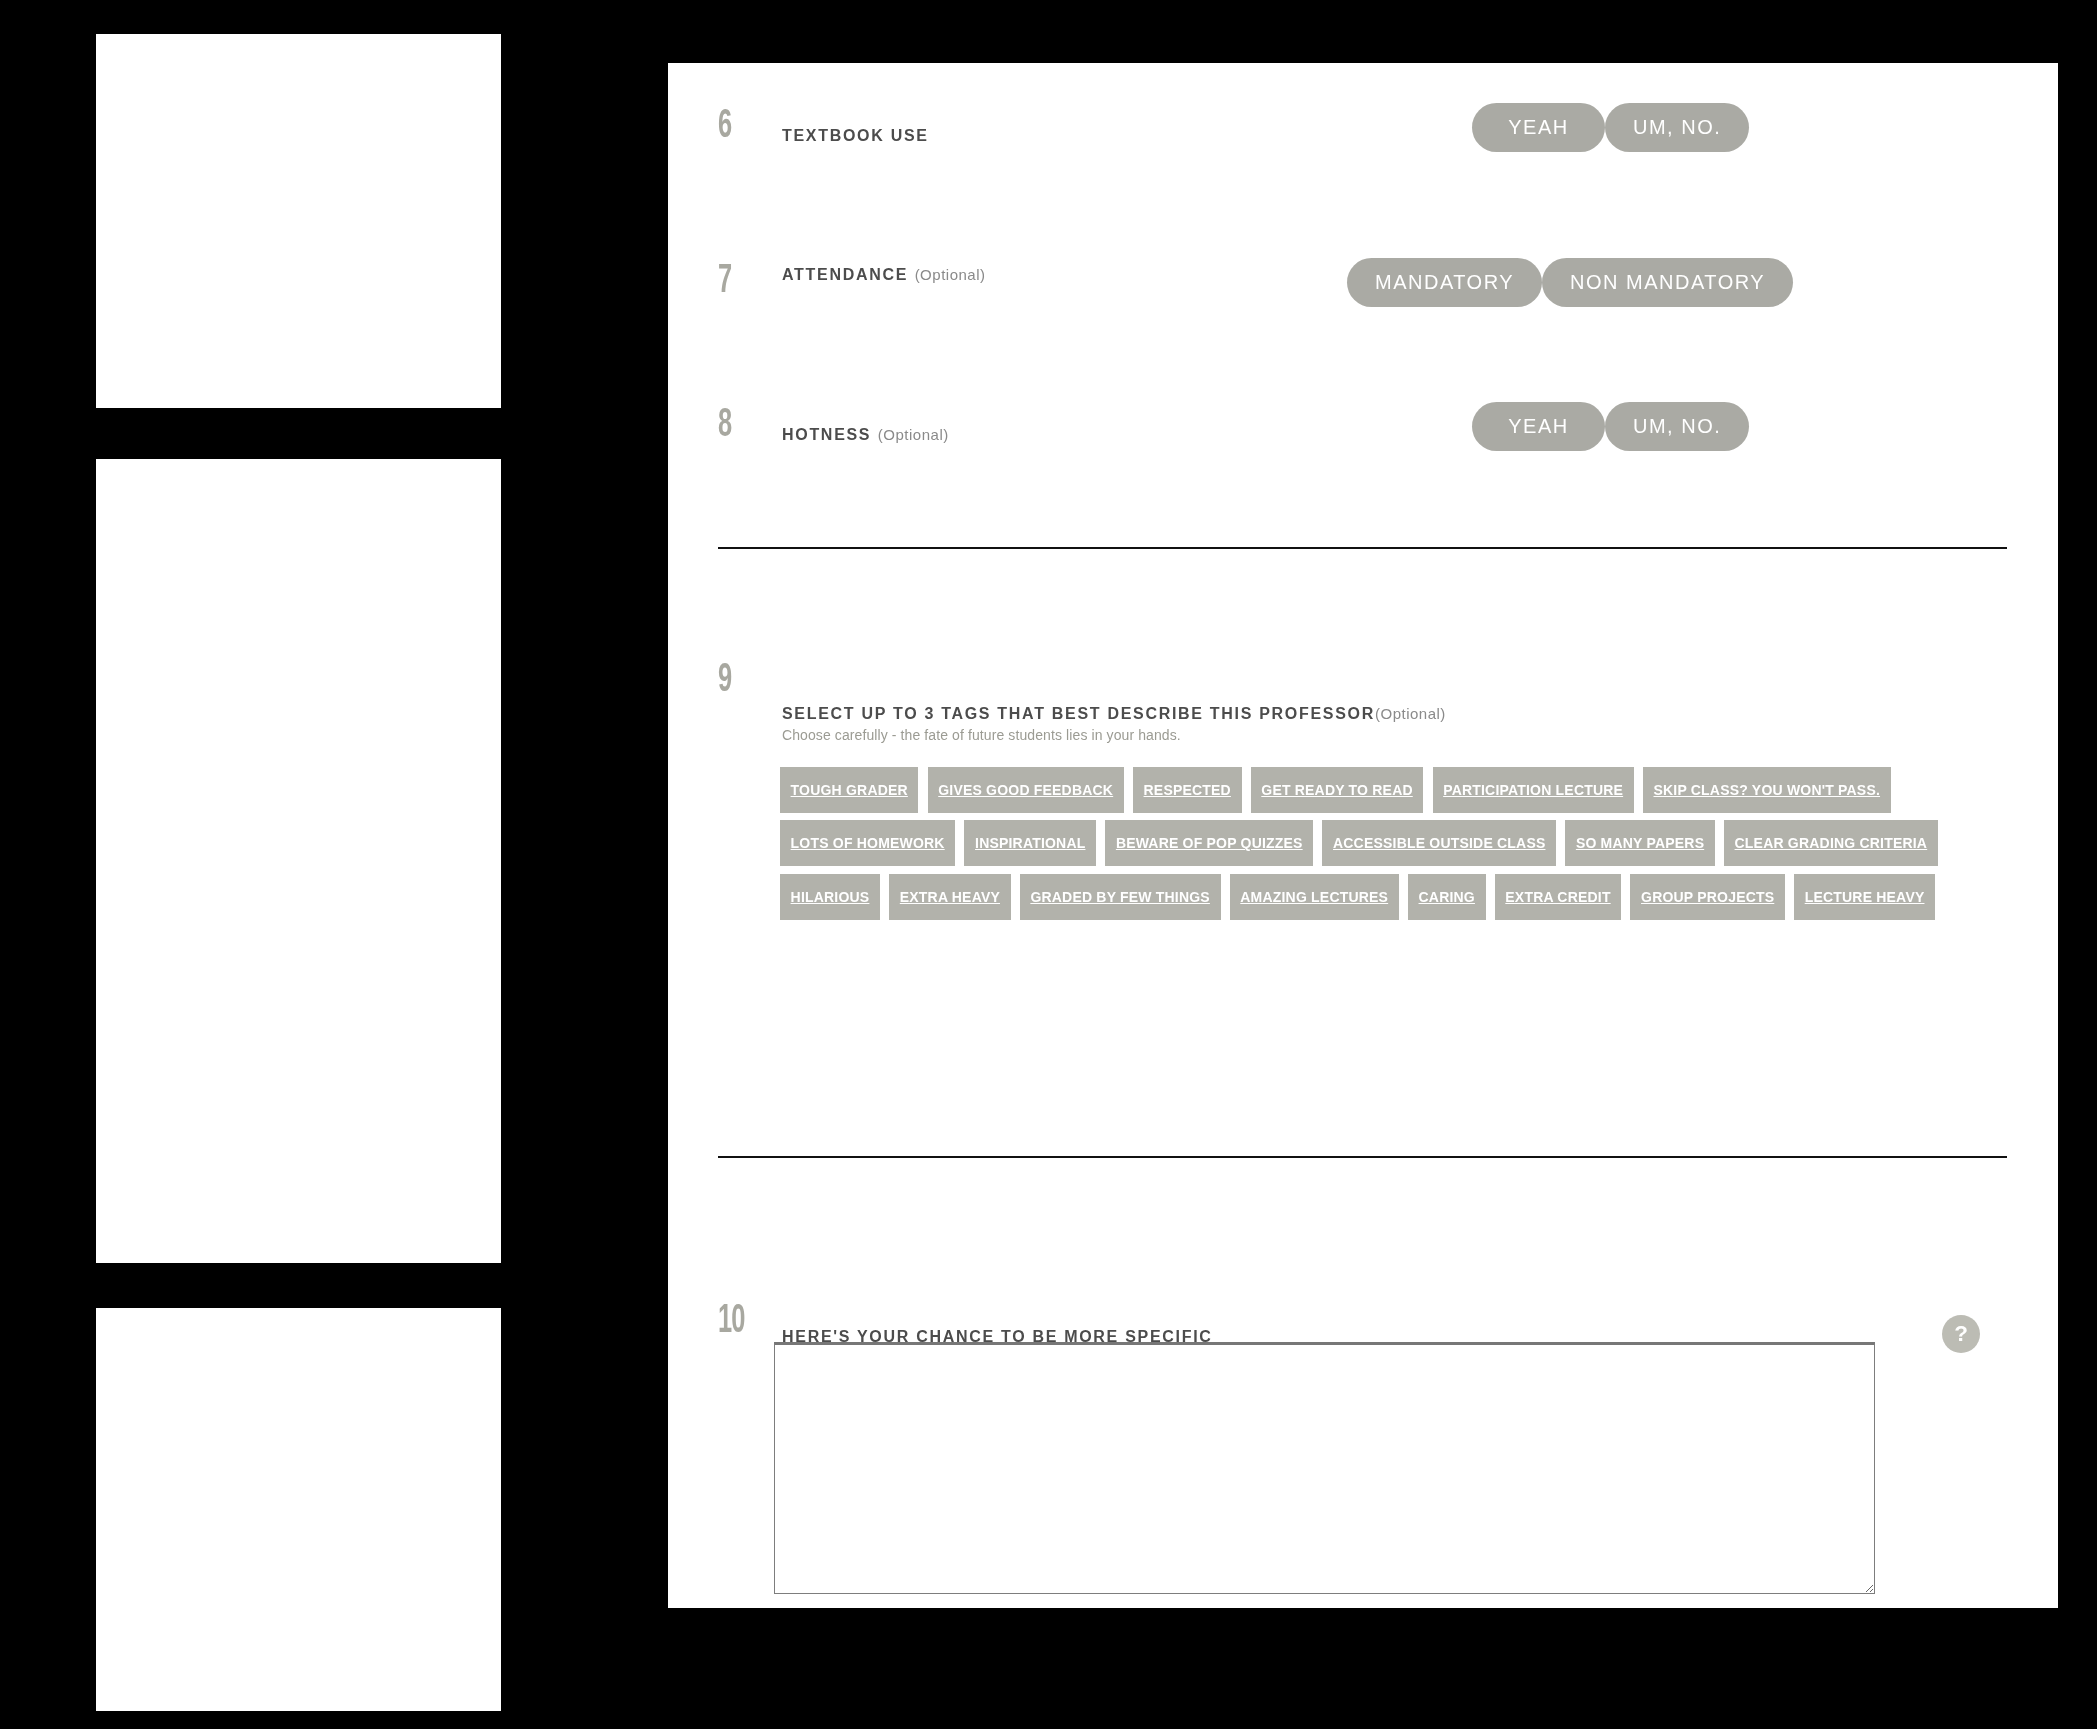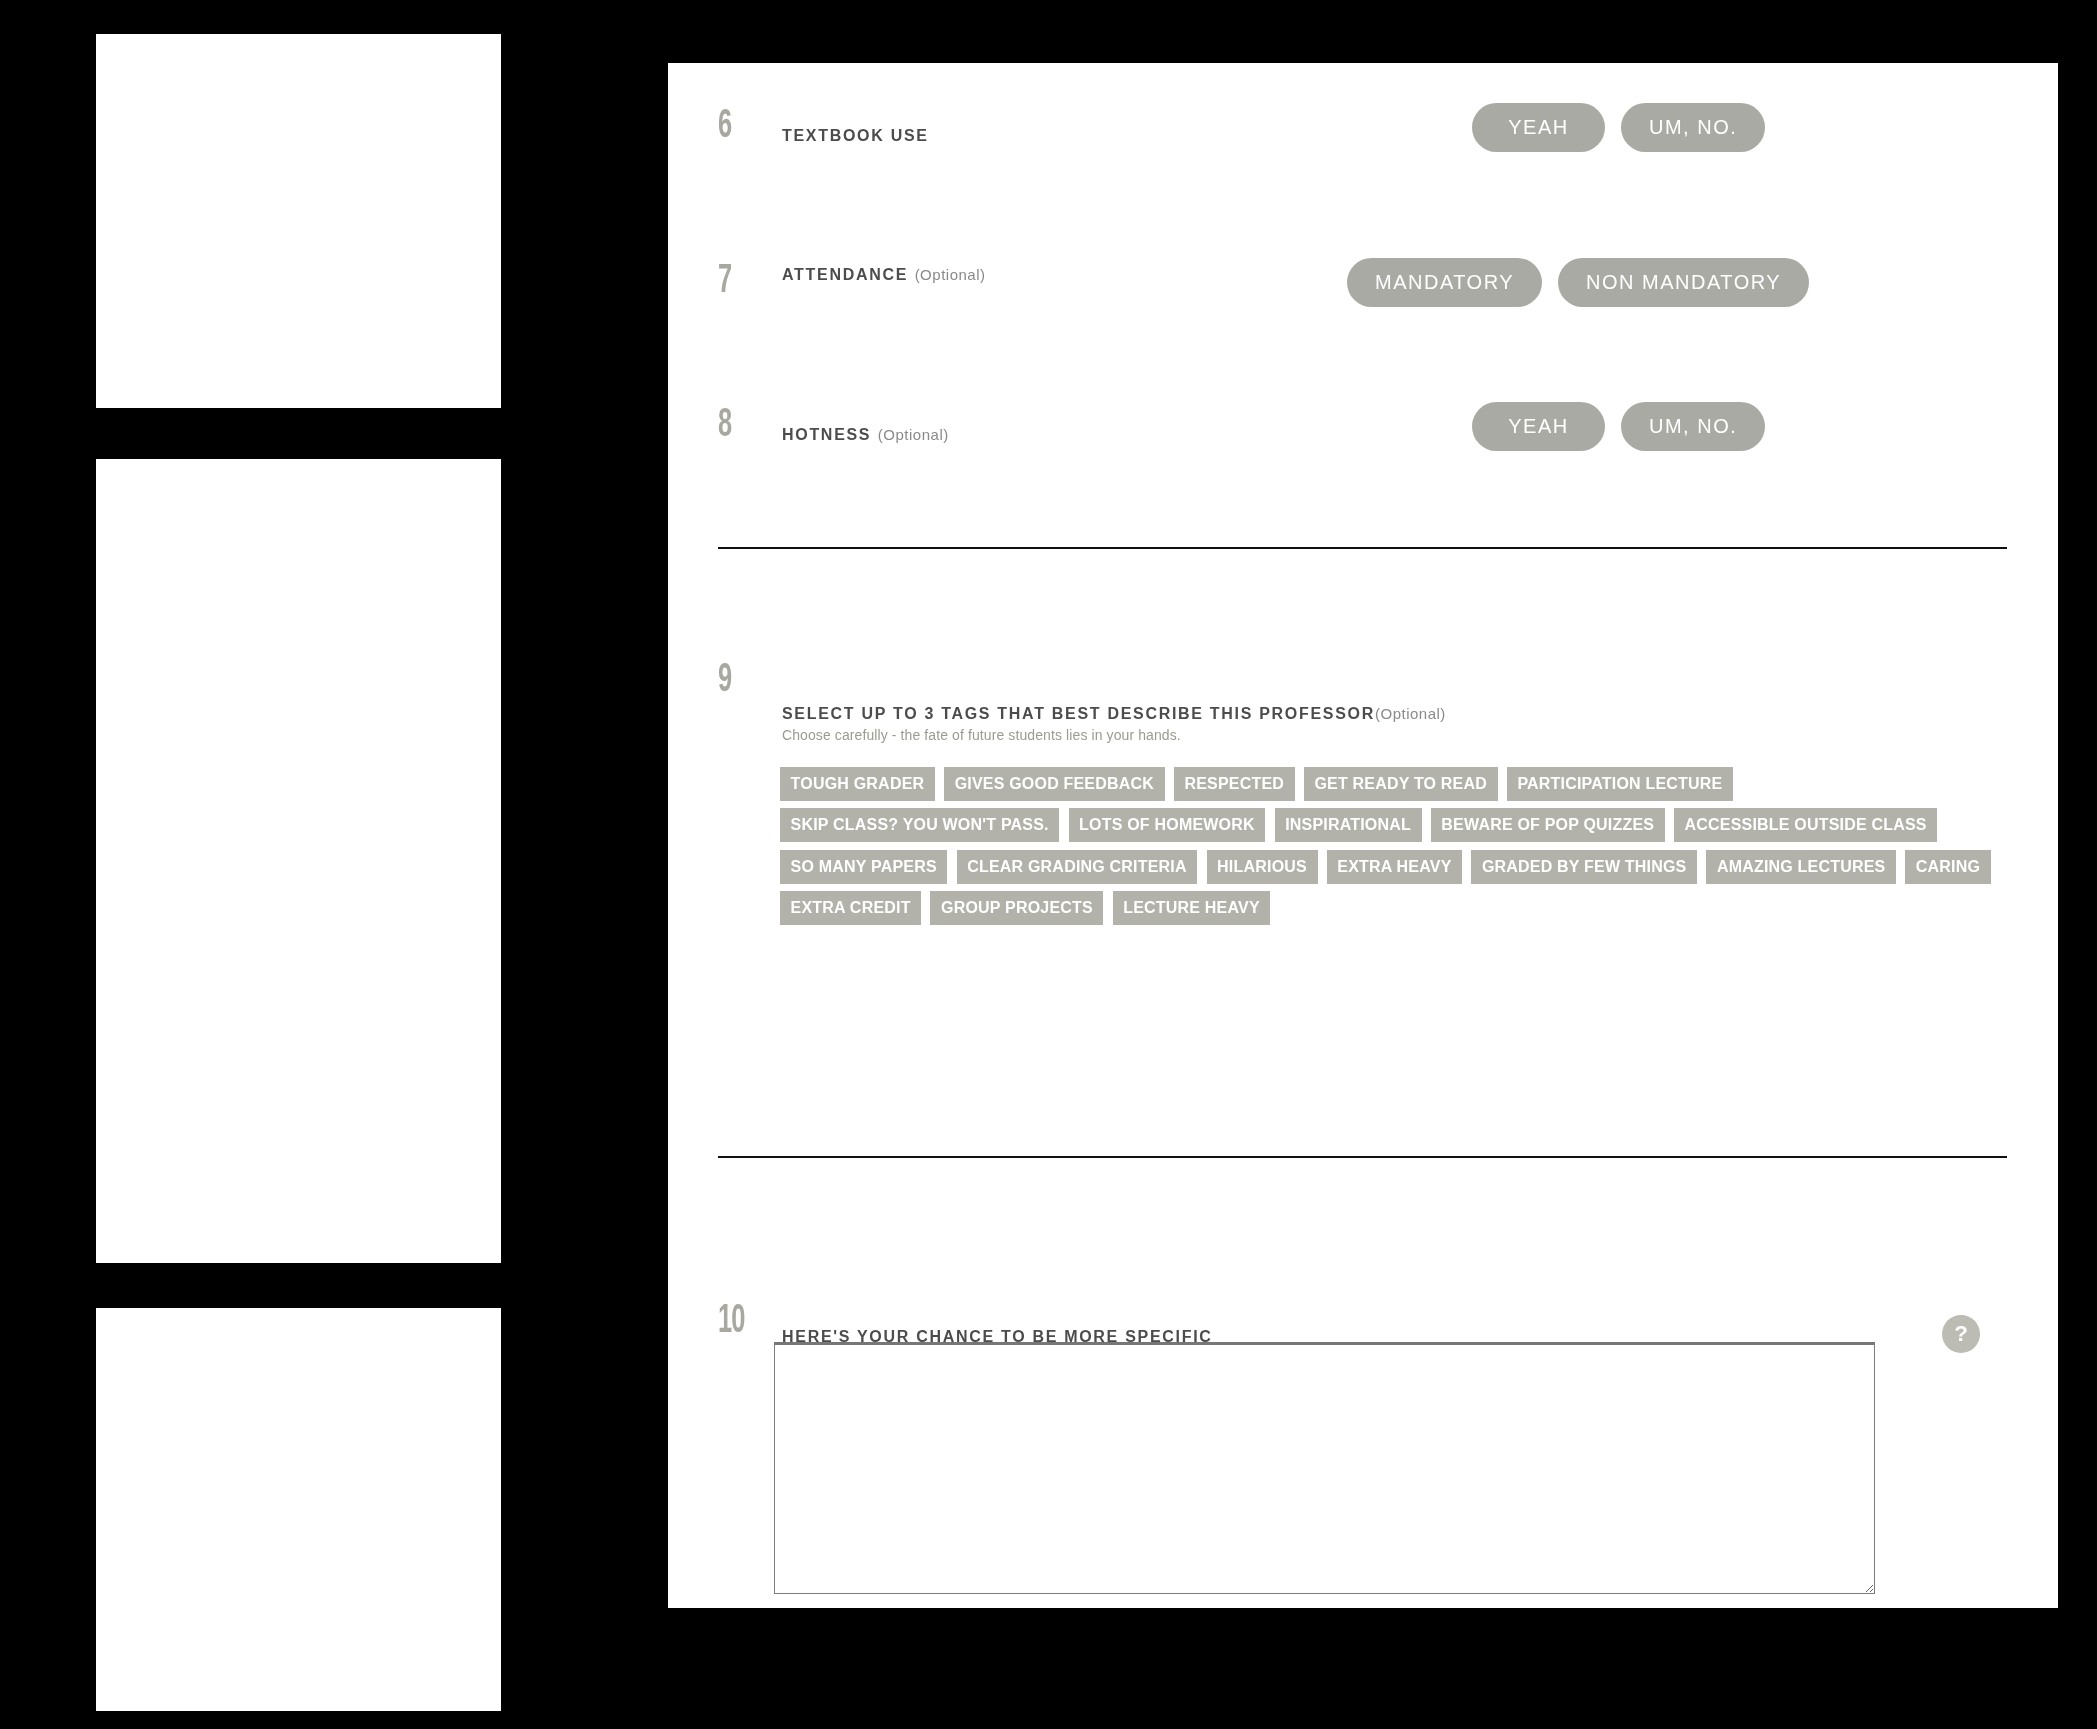--- a/index.html
+++ b/index.html
@@ -95,21 +95,21 @@
     font-weight: 400;
     letter-spacing: 0.5px;
     font-size: 15px;
   }
 
   
   .pill-group {
     position: absolute;
     top: 0;
     display: flex;
-    gap: 16px;
+    gap: 0;
   }
   .pill-btn {
     background: #aaaaa4;
     color: #ffffff;
     border: none;
     border-radius: 29px;
     height: 49px;
     padding: 0 28px;
     font-family: "Liberation Sans Narrow", "Liberation Sans", sans-serif;
     font-size: 20px;
@@ -146,30 +146,31 @@
     top: 704px;
     width: 1241px;
     display: flex;
     flex-wrap: wrap;
     gap: 7.3px 9.2px;
   }
   .tag-chip {
     background: #b2b2ab;
     color: #ffffff;
     border: none;
-    height: 34px;
+    height: 46px;
     padding: 0 10.6px;
     font-family: "Liberation Sans Narrow", "Liberation Sans", sans-serif;
-    font-size: 16px;
+    font-size: 14px;
     font-weight: 700;
     letter-spacing: 0.2px;
     cursor: pointer;
     display: flex;
     align-items: center;
     white-space: nowrap;
+    text-decoration: underline;
   }
 
   
   #help-icon {
     position: absolute;
     right: 78px;
     top: 1252px;
     width: 38px;
     height: 38px;
     border-radius: 50%;

